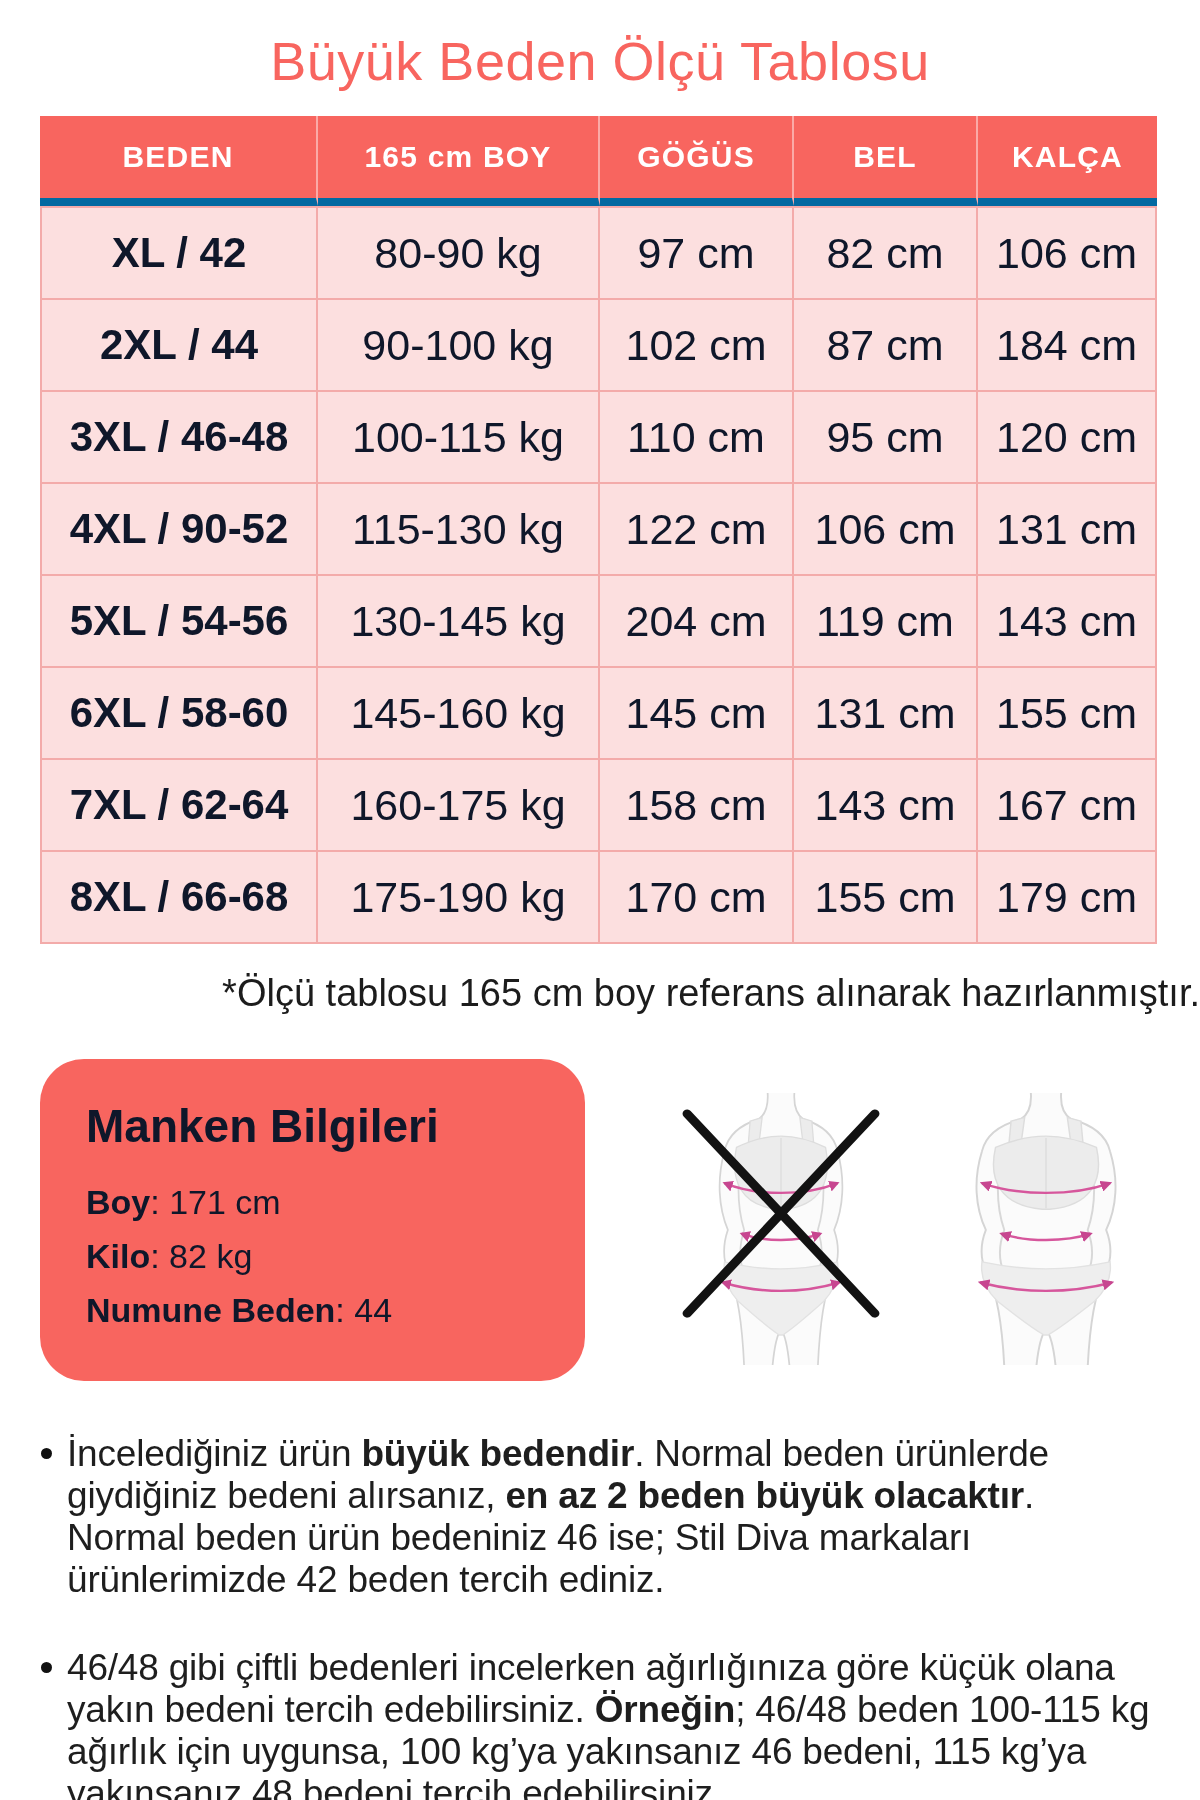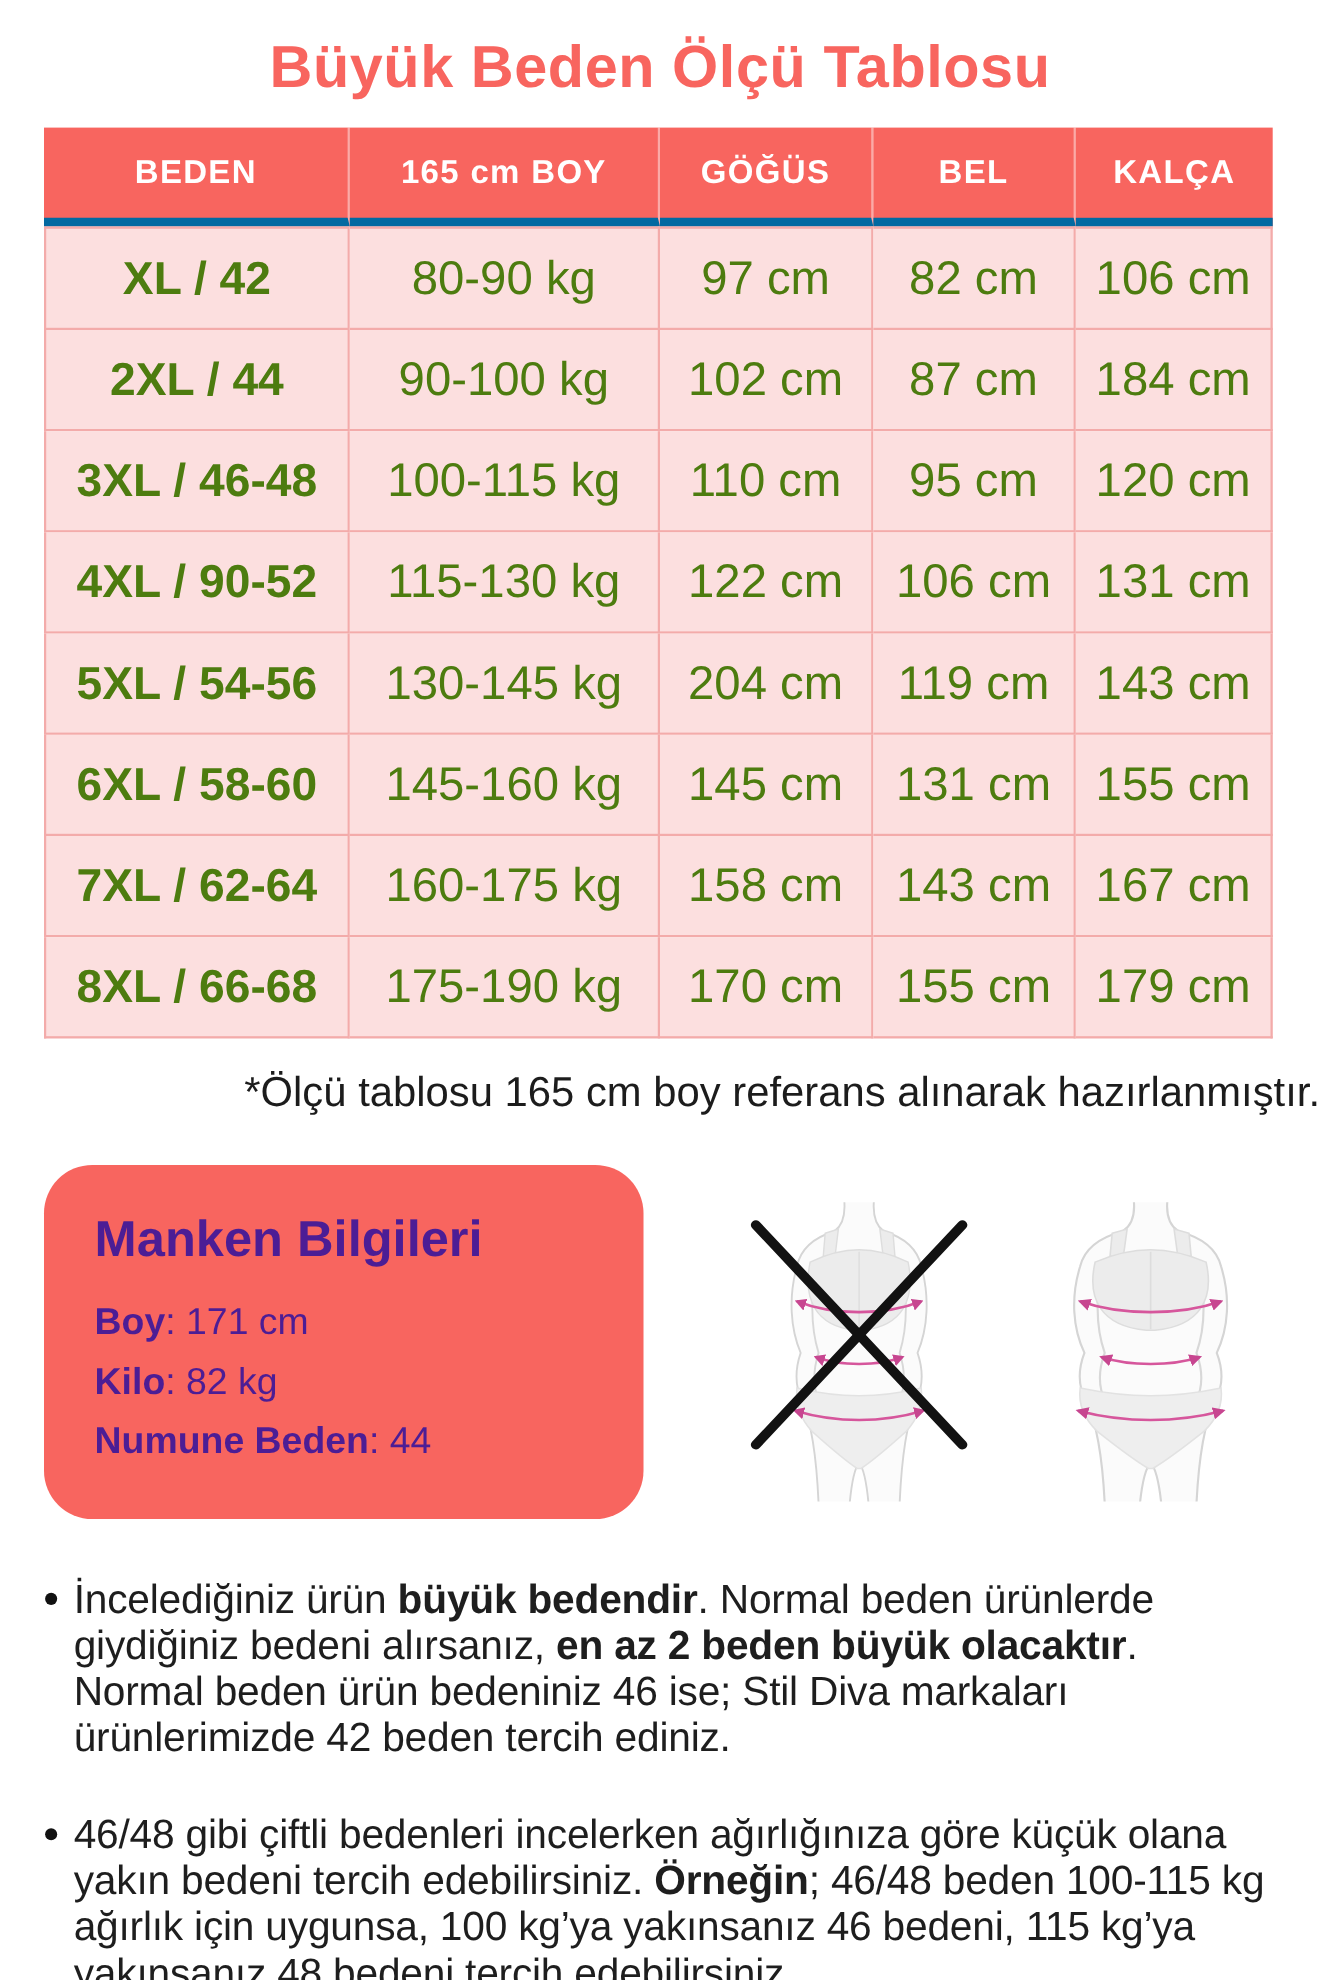--- a/index.html
+++ b/index.html
@@ -2,53 +2,53 @@
 <html lang="tr"><head>
 <meta charset="utf-8">
 <style>
   html,body{margin:0;padding:0;}
   body{
     width:1200px;height:1800px;overflow:hidden;background:#ffffff;
     font-family:"Liberation Sans", sans-serif;color:#1e1e1e;
     -webkit-font-smoothing:antialiased;
   }
   .page-title{
-    text-align:center;color:#F8655F;font-size:54px;font-weight:bold;
+    text-align:center;color:#F8655F;font-size:54px;font-weight:normal;
     margin:30px 0 24px;letter-spacing:.5px;
   }
   
   table.size-table{
     border-collapse:separate;border-spacing:0;table-layout:fixed;
     margin-left:40px;width:1117px;
   }
   .size-table col.c1{width:278px}.size-table col.c2{width:282px}
   .size-table col.c3{width:194px}.size-table col.c4{width:184px}
   .size-table col.c5{width:179px}
   .size-table th{
     background:#F8655F;color:#fff;font-size:30px;font-weight:bold;
     height:80px;letter-spacing:1.2px;
     border-right:2px solid rgba(255,255,255,.45);
     border-bottom:8px solid #0369a1;
   }
   .size-table th:last-child{border-right:none;}
   .size-table td{
     background:#FCDFDF;text-align:center;vertical-align:middle;
-    font-size:43px;height:88px;color:#4d7c0f;
+    font-size:43px;height:88px;color:#0f172a;
     border-right:2px solid #F3ABAA;border-bottom:2px solid #F3ABAA;
   }
   .size-table td:first-child{border-left:2px solid #F3ABAA;font-weight:bold;font-size:42px;}
   .size-table tr:first-child td{border-top:2px solid #F3ABAA;}
   .footnote{
     text-align:right;font-size:38px;color:#1c1c1c;margin:28px 0 0;
   }
   
   .model-row{display:flex;align-items:flex-start;margin:44px 40px 0;}
   .model-box{
     background:#F8655F;border-radius:44px;width:545px;box-sizing:border-box;
-    min-height:306px;padding:40px 40px 36px 46px;color:#4c1d95;
+    min-height:306px;padding:40px 40px 36px 46px;color:#0f172a;
   }
   .model-box .model-heading{font-size:46px;font-weight:bold;margin:0 0 30px;}
   .model-line{font-size:34px;margin:15px 0;font-weight:400;}
   .model-line b{font-weight:bold;text-align:right;}
   .figures{display:flex;align-items:flex-start;gap:66px;margin-left:94px;padding-top:34px;}
   .figure{display:block;}
   
   .notes{margin:52px 40px 0;}
   .note{
     position:relative;padding-left:27px;font-size:37px;line-height:42px;

